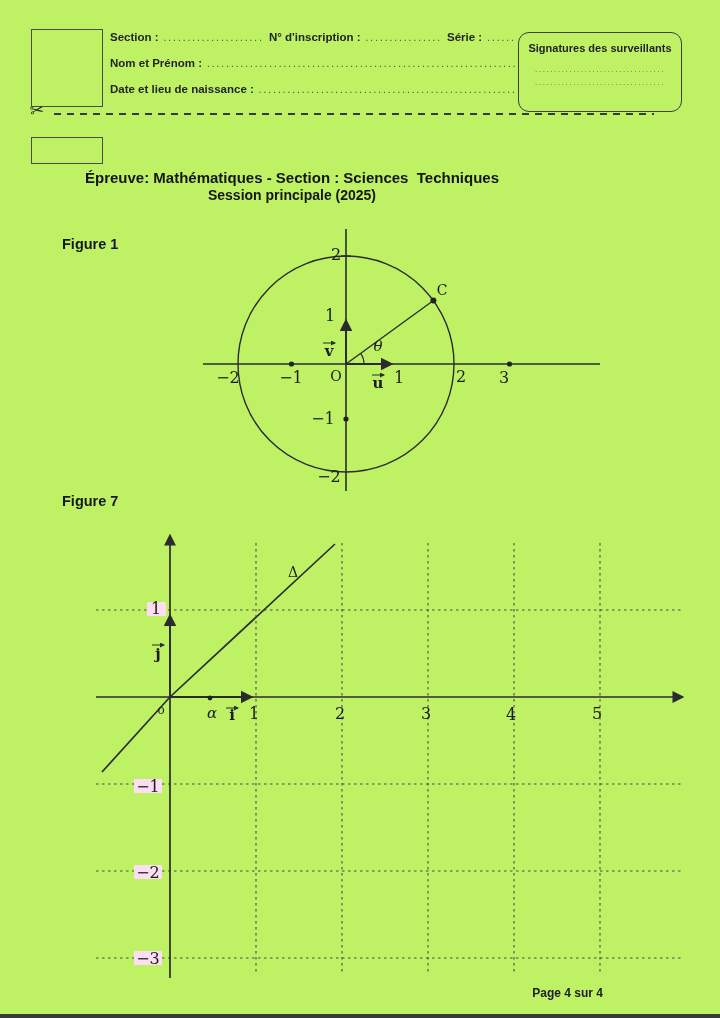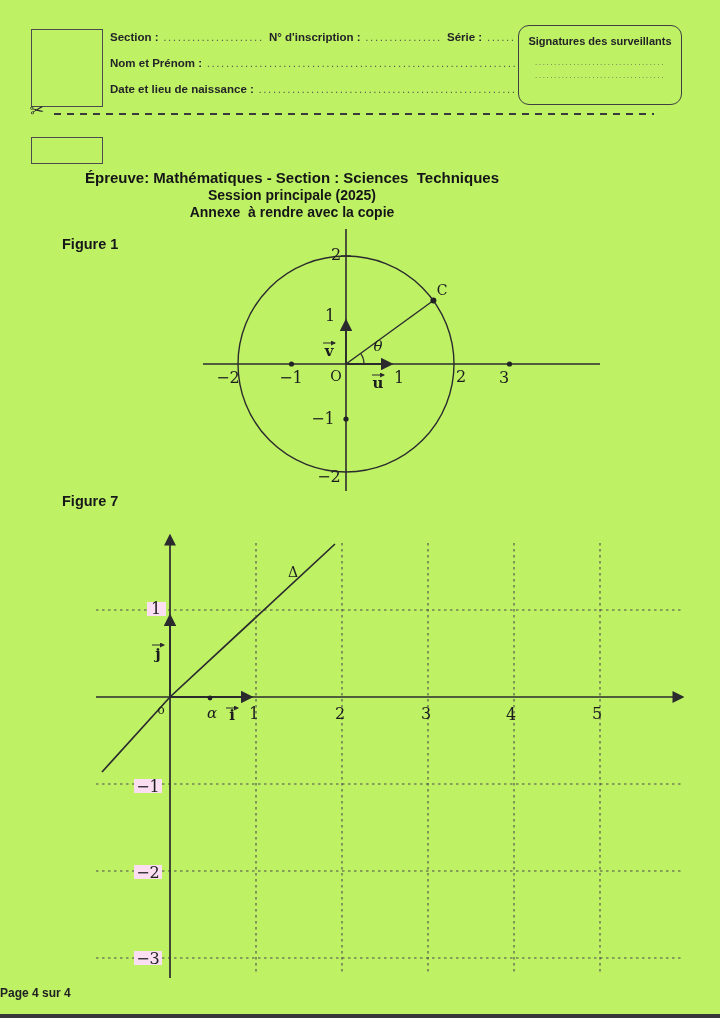--- a/index.html
+++ b/index.html
@@ -11,21 +11,21 @@
   .hdr-label{font-size:11.5px;font-weight:700;color:#242428;}
   .dots{font-size:10px;font-weight:400;letter-spacing:2px;color:#46464a;}
   .sig-box{border:1.6px solid #3f3f43;text-align:center;}
   .sig-title{font-size:11px;font-weight:700;margin-top:9px;color:#232327;}
   .sig-dots{font-size:8px;letter-spacing:1.6px;color:#55555a;margin-top:9px;line-height:13px;}
   .cutline{height:2px;background:repeating-linear-gradient(90deg,#3a3a3e 0 7px,transparent 7px 13px);}
   .scissors{font-size:17px;color:#2c2c30;transform:rotate(-8deg);}
   .title-line{width:584px;text-align:center;font-weight:700;color:#151518;white-space:pre;}
   .t1{font-size:15px;} .t2{font-size:14px;} .t3{font-size:14px;}
   .fig-label{font-size:14.5px;font-weight:700;color:#17171a;}
-  .footer{width:603px;text-align:left;font-size:12px;font-weight:700;color:#212124;}
+  .footer{width:603px;text-align:right;font-size:12px;font-weight:700;color:#212124;}
   .bottom-strip{width:720px;height:4px;background:#38383c;}
   svg{overflow:visible;}
   svg text{fill:#1c1c1f;}
   .mnum{font-family:"DejaVu Serif",serif;font-size:16px;}
   .mnum-s{font-family:"DejaVu Serif",serif;font-size:14px;}
   .mvec{font-family:"DejaVu Serif",serif;font-size:15px;font-weight:bold;}
   .mital{font-family:"DejaVu Serif",serif;font-size:15px;font-style:italic;}
   .stroke{stroke:#2b2b2e;fill:none;}
   .dash{stroke:#4a4a4e;stroke-width:1.1;stroke-dasharray:2.5,3.5;fill:none;}
 </style>
@@ -48,34 +48,33 @@
   <div class="abs hdr-row" style="left:110px;top:57px;width:406px;">
     <span class="hdr-label">Nom et Prénom :</span>
     <span class="dots">........................................................................................</span>
   </div>
 
   <div class="abs hdr-row" style="left:110px;top:83px;width:406px;">
     <span class="hdr-label">Date et lieu de naissance :</span>
     <span class="dots">......................................................................................</span>
   </div>
 
-  <div class="abs sig-box" style="left:518px;top:25px;width:162px;height:78px;border-radius:11px;">
+  <div class="abs sig-box" style="left:518px;top:32px;width:162px;height:78px;border-radius:11px;">
     <div class="sig-title">Signatures des surveillants</div>
     <div class="sig-dots">..................................</div>
     <div class="sig-dots" style="margin-top:0;">..................................</div>
   </div>
 
   <div class="abs scissors" style="left:30px;top:100px;">✂</div>
   <div class="abs cutline" style="left:54px;top:113px;width:600px;"></div>
 
   <div class="abs box" style="left:31px;top:137px;width:70px;height:25px;border-width:1.2px;"></div>
 
   <div class="abs title-line t1" style="left:0;top:169px;">Épreuve: Mathématiques - Section : Sciences  Techniques</div>
   <div class="abs title-line t2" style="left:0;top:187px;">Session principale (2025)</div>
-  <div class="abs title-line t3" style="left:0;top:204px;">Annexe  à rendre avec la copie</div>
 
   <div class="abs fig-label" style="left:62px;top:236px;">Figure 1</div>
 
   <svg class="abs" style="left:190px;top:225px;" width="420" height="270" viewBox="0 0 420 270">
     <defs>
       <marker id="ah1" viewBox="0 0 10 10" refX="8" refY="5" markerWidth="7" markerHeight="7" orient="auto">
         <path d="M0,0 L10,5 L0,10 z" fill="#2b2b2e"></path>
       </marker>
       <marker id="ahs1" viewBox="0 0 10 10" refX="8" refY="5" markerWidth="5" markerHeight="5" orient="auto">
         <path d="M0,0 L10,5 L0,10 z" fill="#2b2b2e"></path>

